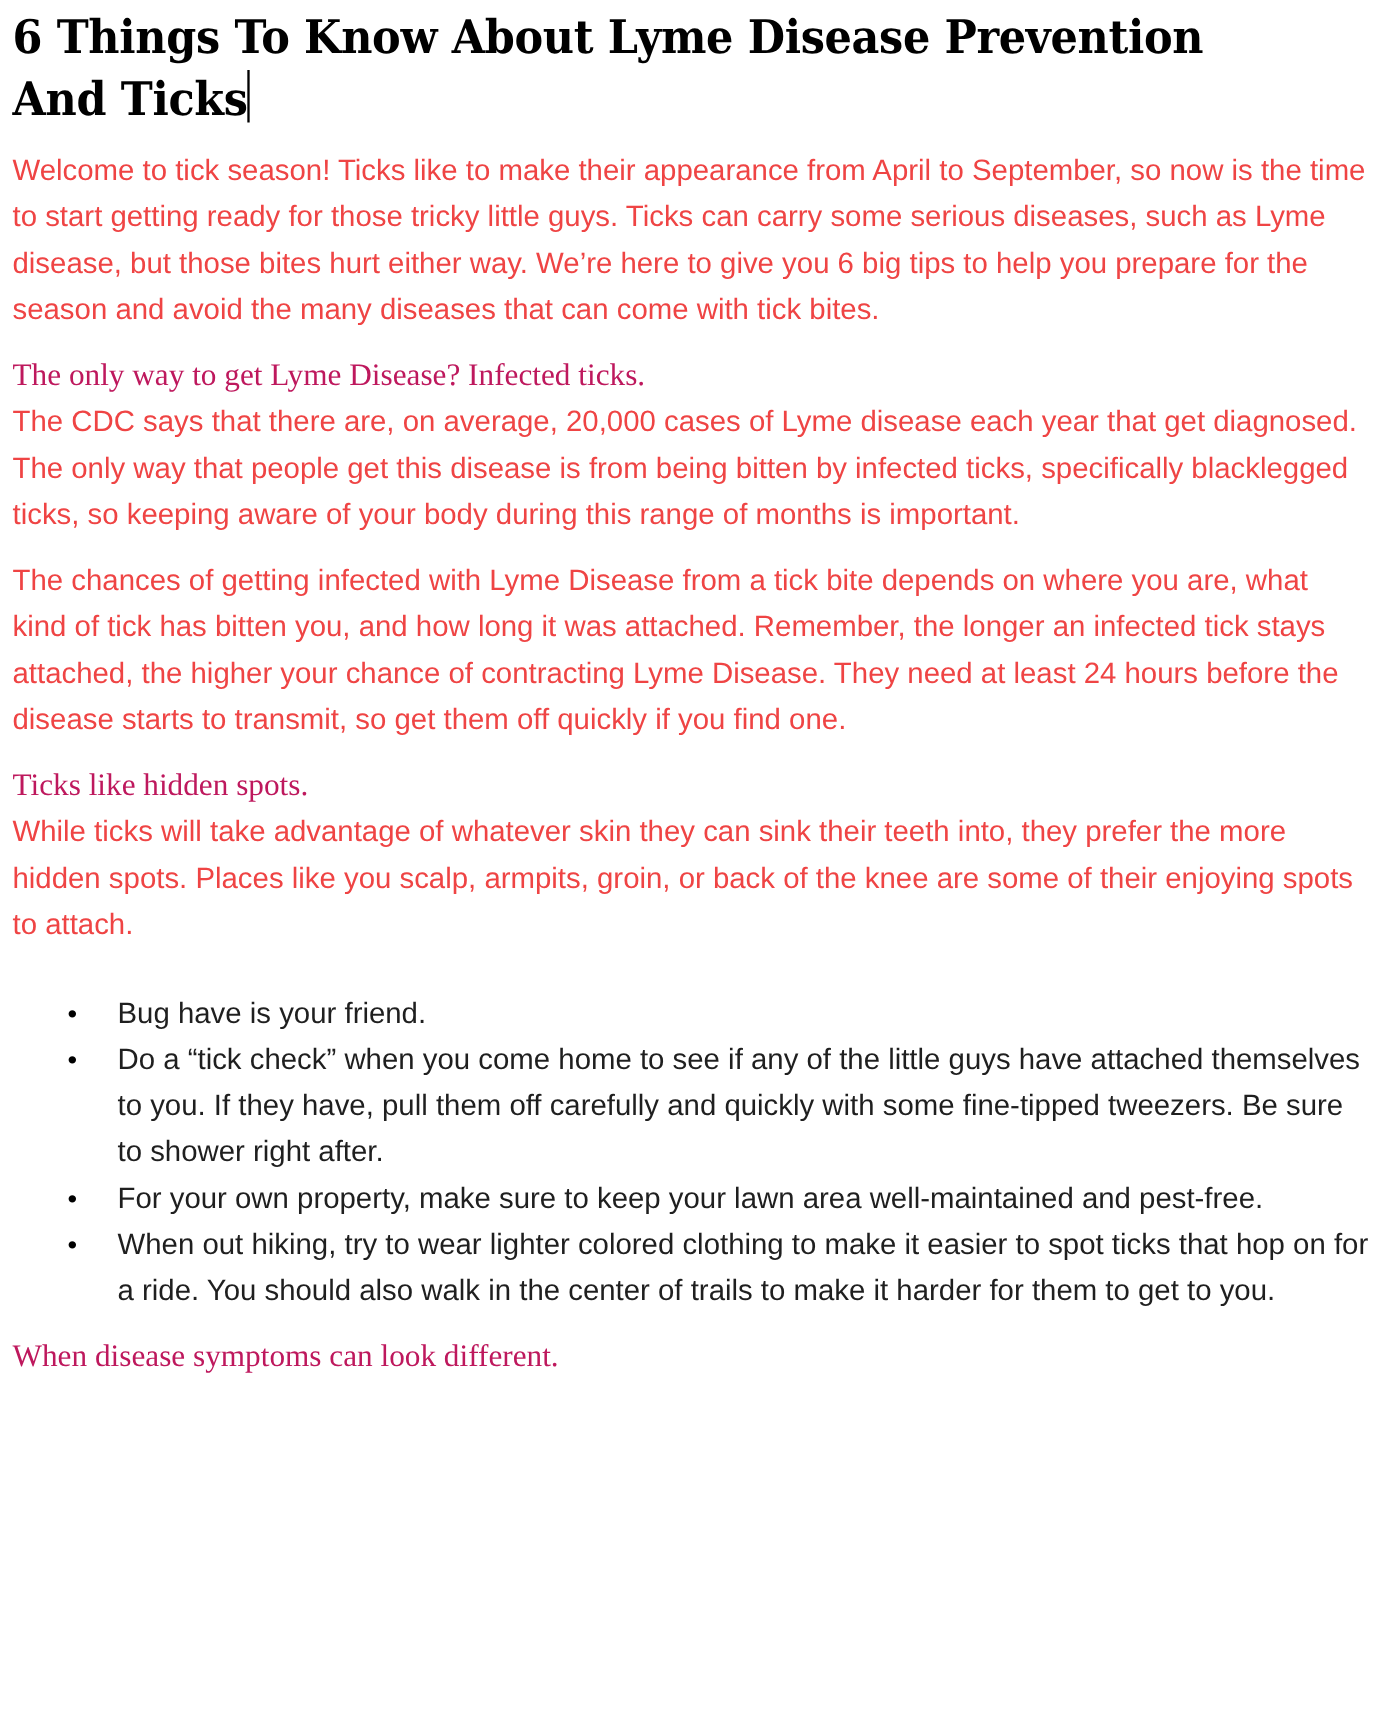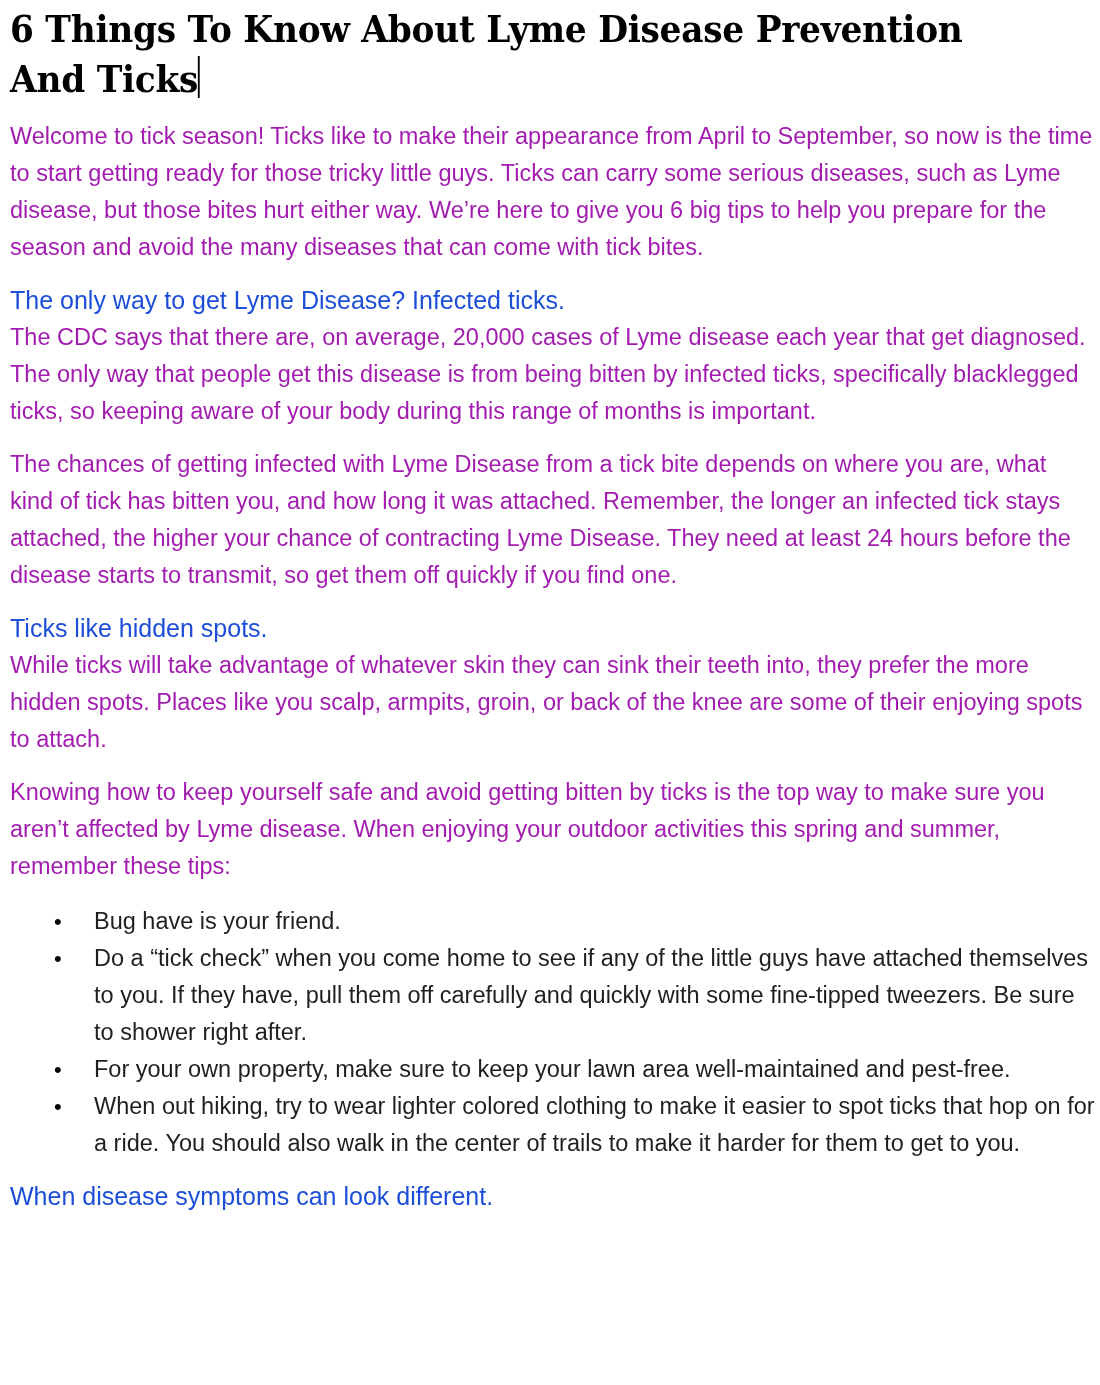--- a/index.html
+++ b/index.html
@@ -39,28 +39,28 @@
       height: 42px;
       background: #000;
       vertical-align: -6px;
       margin-left: 0px;
     }
     .p {
       font-family: "Liberation Sans", sans-serif;
       font-size: 23.5px;
       line-height: 37px;
       margin: 0;
-      color: #a21caf;
+      color: #ef4444;
     }
     .h {
-      font-family: Liberation Sans, sans-serif;
+      font-family: Liberation Serif, serif;
       font-size: 25px;
       line-height: 37px;
       margin: 0;
-      color: #1d4ed8;
+      color: #be185d;
       font-weight: normal;
     }
     ul.tips {
       list-style: none;
       margin: 0;
       padding: 0;
     }
     ul.tips li {
       position: relative;
       padding-left: 84px;
@@ -91,21 +91,20 @@
   <h2 class="h">The only way to get Lyme Disease? Infected ticks.</h2>
   <p class="p">The CDC says that there are, on average, 20,000 cases of Lyme disease each year that get diagnosed. The only way that people get this disease is from being bitten by infected ticks, specifically blacklegged ticks, so keeping aware of your body during this range of months is important.</p>
   <div style="height:16px"></div>
   <p class="p">The chances of getting infected with Lyme Disease from a tick bite depends on where you are, what kind of tick has bitten you, and how long it was attached. Remember, the longer an infected tick stays attached, the higher your chance of contracting Lyme Disease. They need at least 24 hours before the disease starts to transmit, so get them off quickly if you find one.</p>
 
   <div style="height:16px"></div>
   <h2 class="h">Ticks like hidden spots.</h2>
   <p class="p">While ticks will take advantage of whatever skin they can sink their teeth into, they prefer the more hidden spots. Places like you scalp, armpits, groin, or back of the knee are some of their enjoying spots to attach.</p>
 
   <div style="height:16px"></div>
-  <p class="p">Knowing how to keep yourself safe and avoid getting bitten by ticks is the top way to make sure you aren’t affected by Lyme disease. When enjoying your outdoor activities this spring and summer, remember these tips:</p>
 
   <div style="height:18px"></div>
   <ul class="tips">
     <li>
       <span class="bullet">•</span>
       <span>Bug have is your friend.</span>
     </li>
     <li>
       <span class="bullet">•</span>
       <span>Do a “tick check” when you come home to see if any of the little guys have attached themselves to you. If they have, pull them off carefully and quickly with some fine-tipped tweezers.  Be sure to shower right after.</span>

